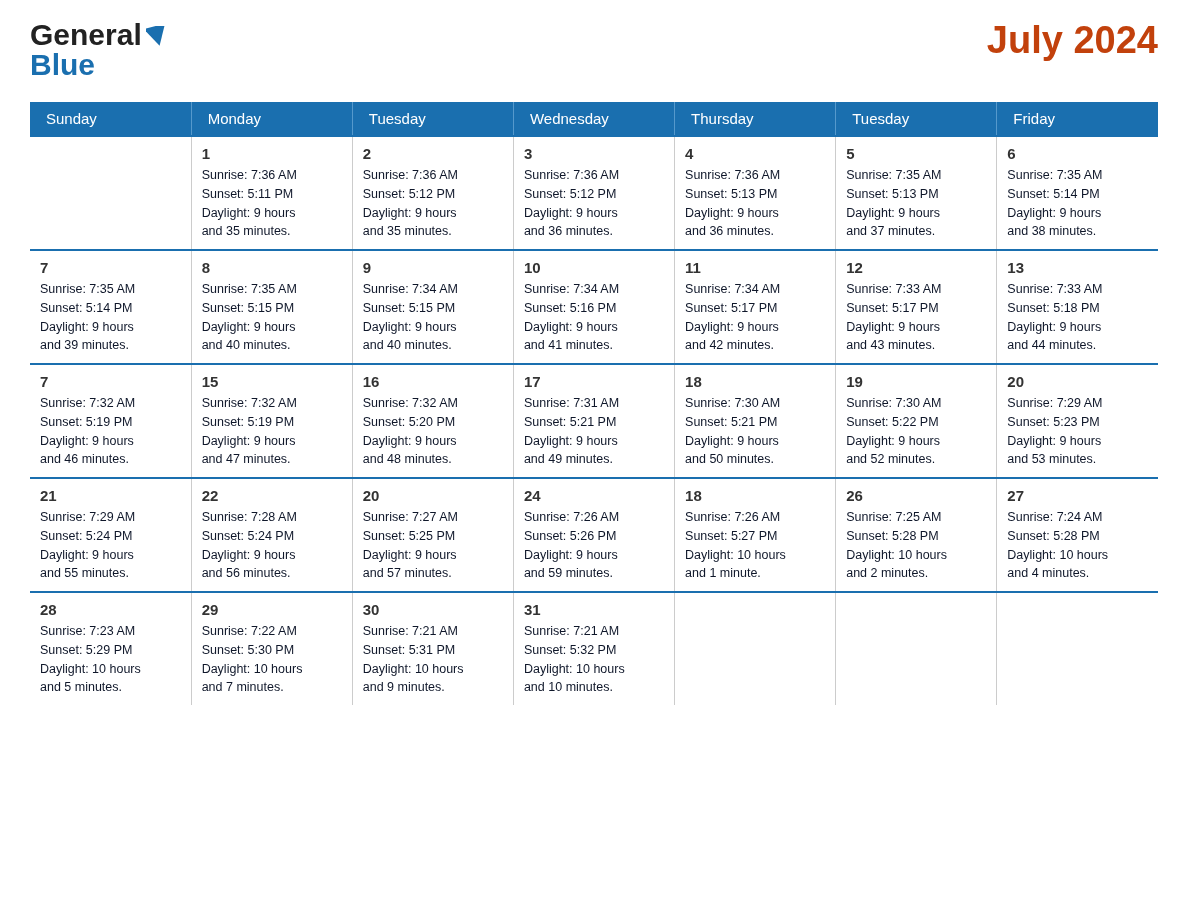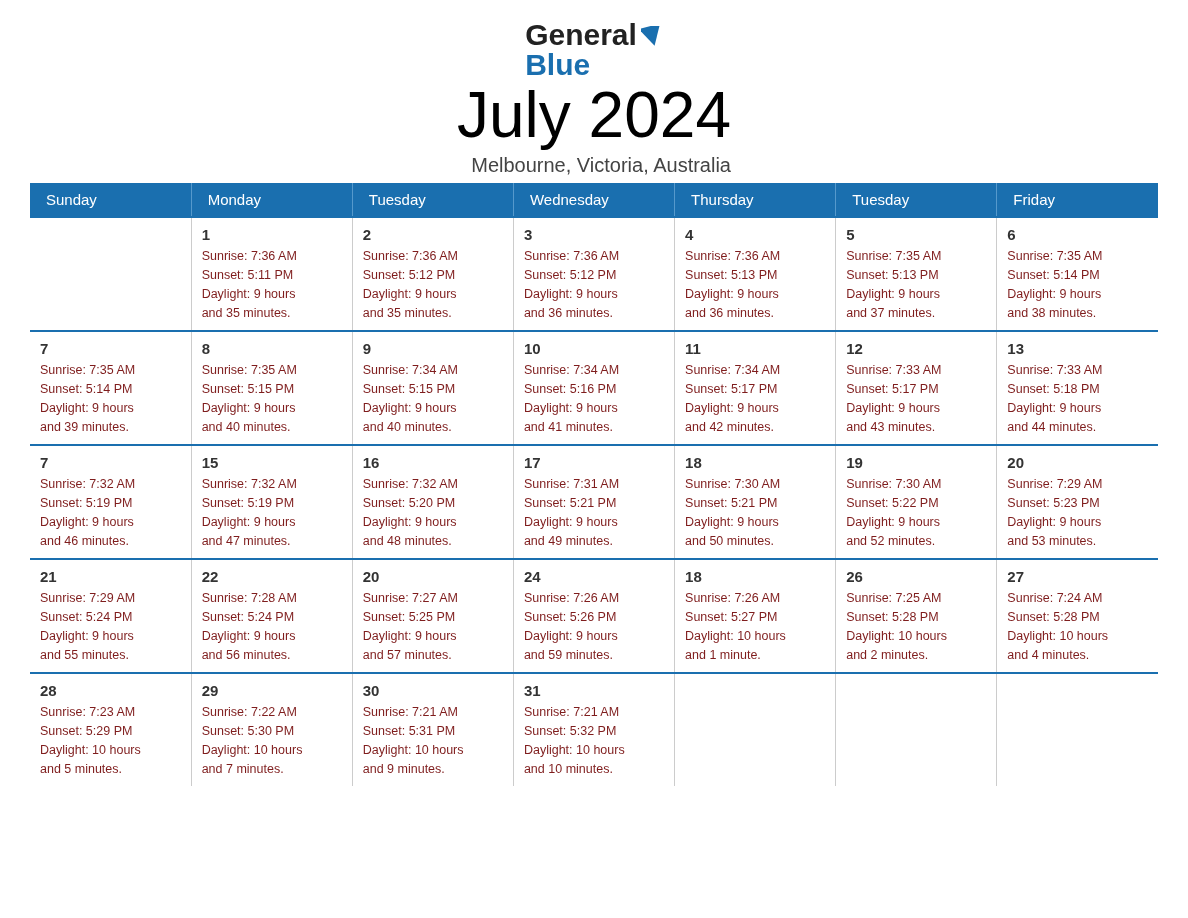--- a/index.html
+++ b/index.html
@@ -7,36 +7,35 @@
       font-family: Arial, sans-serif;
       background: #fff;
       color: #333;
       width: 1188px;
       min-height: 918px;
       padding: 20px 30px;
     }
     .header {
       display: flex;
       justify-content: space-between;
-      align-items: center;
-      margin-bottom: 6px;
-      flex-direction: column;
+      align-items: flex-start;
+      margin-bottom: 22px;
     }
     .logo {
       display: flex;
       flex-direction: column;
       line-height: 1;
     }
     .title-section {
       text-align: right;
     }
     .month-year {
-      font-size: 64px;
-      font-weight: normal;
-      color: #000000;
+      font-size: 38px;
+      font-weight: bold;
+      color: #c2410c;
       line-height: 1.1;
     }
     .location {
       font-size: 20px;
       color: #444;
       margin-top: 4px;
     }
     table {
       width: 100%;
       border-collapse: collapse;
@@ -68,21 +67,21 @@
     }
     .day-num {
       font-size: 15px;
       font-weight: bold;
       margin-bottom: 4px;
       display: block;
     }
     .day-info {
       font-size: 12.5px;
       line-height: 1.5;
-      color: #7f1d1d;
+      color: #0f172a;
     }
     .empty-cell {
       background: #fff;
     }
     
     .logo-wrapper {
       display: flex;
       align-items: center;
     }
     .logo-text-general {
@@ -110,21 +109,20 @@
       <svg class="logo-icon" width="22" height="20" viewBox="0 0 22 20">
         <polygon points="0,0 22,0 11,20" fill="#1a6faf" transform="rotate(-15, 11, 10)"></polygon>
       </svg>
     </div>
     <div>
       <span class="logo-text-blue">Blue</span>
     </div>
   </div>
   <div class="title-section">
     <div class="month-year">July 2024</div>
-    <div class="location">Melbourne, Victoria, Australia</div>
   </div>
 </div>
 
 <table>
   <thead>
     <tr>
     <th>Sunday</th>
         <th>Monday</th>
         <th>Tuesday</th>
         <th>Wednesday</th>

